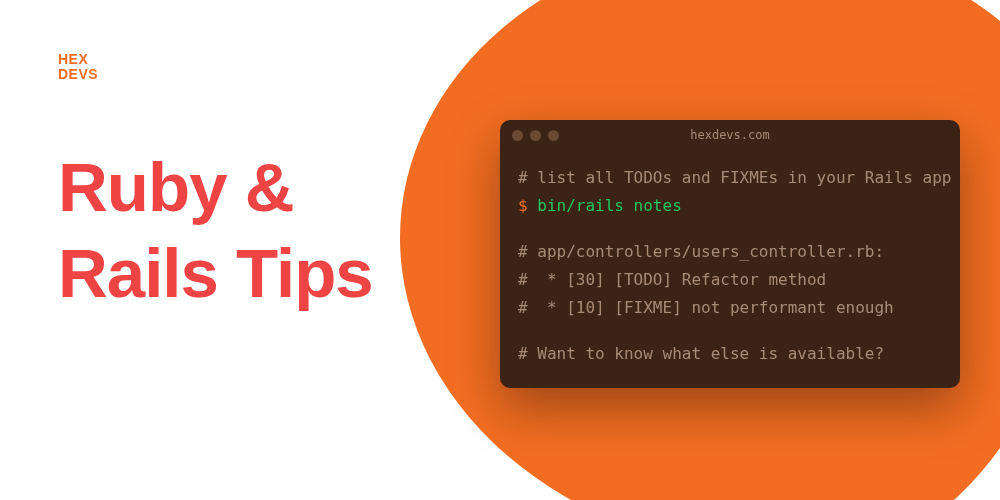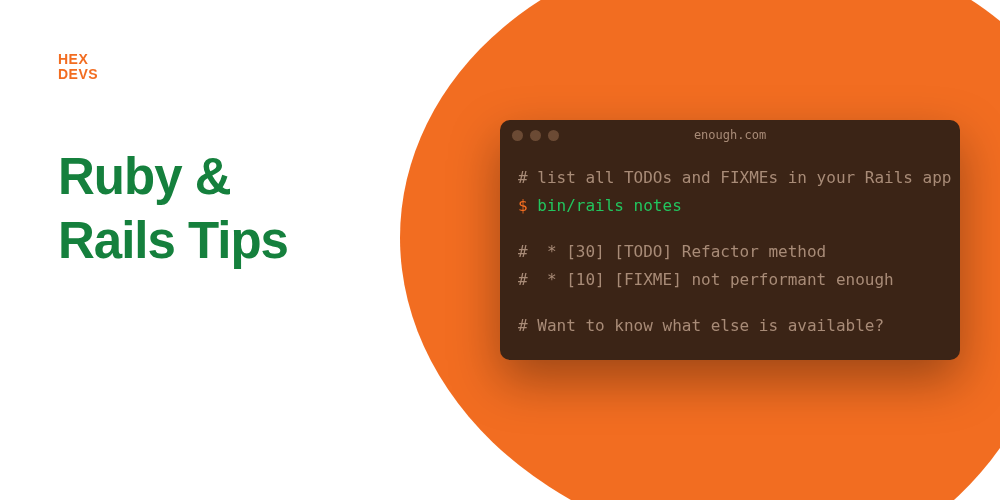--- a/index.html
+++ b/index.html
@@ -30,24 +30,24 @@
       font-size: 14px;
       line-height: 1.05;
       color: #f26d21;
       letter-spacing: 0.5px;
       z-index: 2;
     }
     .headline {
       position: absolute;
       top: 145px;
       left: 58px;
-      font-size: 51px;
+      font-size: 69px;
       font-weight: 800;
       line-height: 1.25;
-      color: #15803d;
+      color: #ef4444;
       z-index: 2;
       letter-spacing: -1px;
     }
     .terminal {
       position: absolute;
       top: 120px;
       left: 500px;
       width: 460px;
       background: #3b2416;
       border-radius: 10px;
@@ -110,24 +110,25 @@
   <div>Rails Tips</div>
 </div>
 
 <div class="terminal">
   <div class="term-header">
     <div class="term-dots">
       <div class="term-dot"></div>
       <div class="term-dot"></div>
       <div class="term-dot"></div>
     </div>
-    <div class="term-title">enough.com</div>
+    <div class="term-title">hexdevs.com</div>
   </div>
   <div class="term-body">
     <div class="term-line comment"># list all TODOs and FIXMEs in your Rails app</div>
     <div class="term-line"><span class="prompt">$ </span><span class="cmd">bin/rails notes</span></div>
     <div class="blank"></div>
+    <div class="term-line comment"># app/controllers/users_controller.rb:</div>
     <div class="term-line comment">#  * [30] [TODO] Refactor method</div>
     <div class="term-line comment">#  * [10] [FIXME] not performant enough</div>
     <div class="blank"></div>
     <div class="term-line comment"># Want to know what else is available?</div>
   </div>
 </div>
 
 </body></html>

